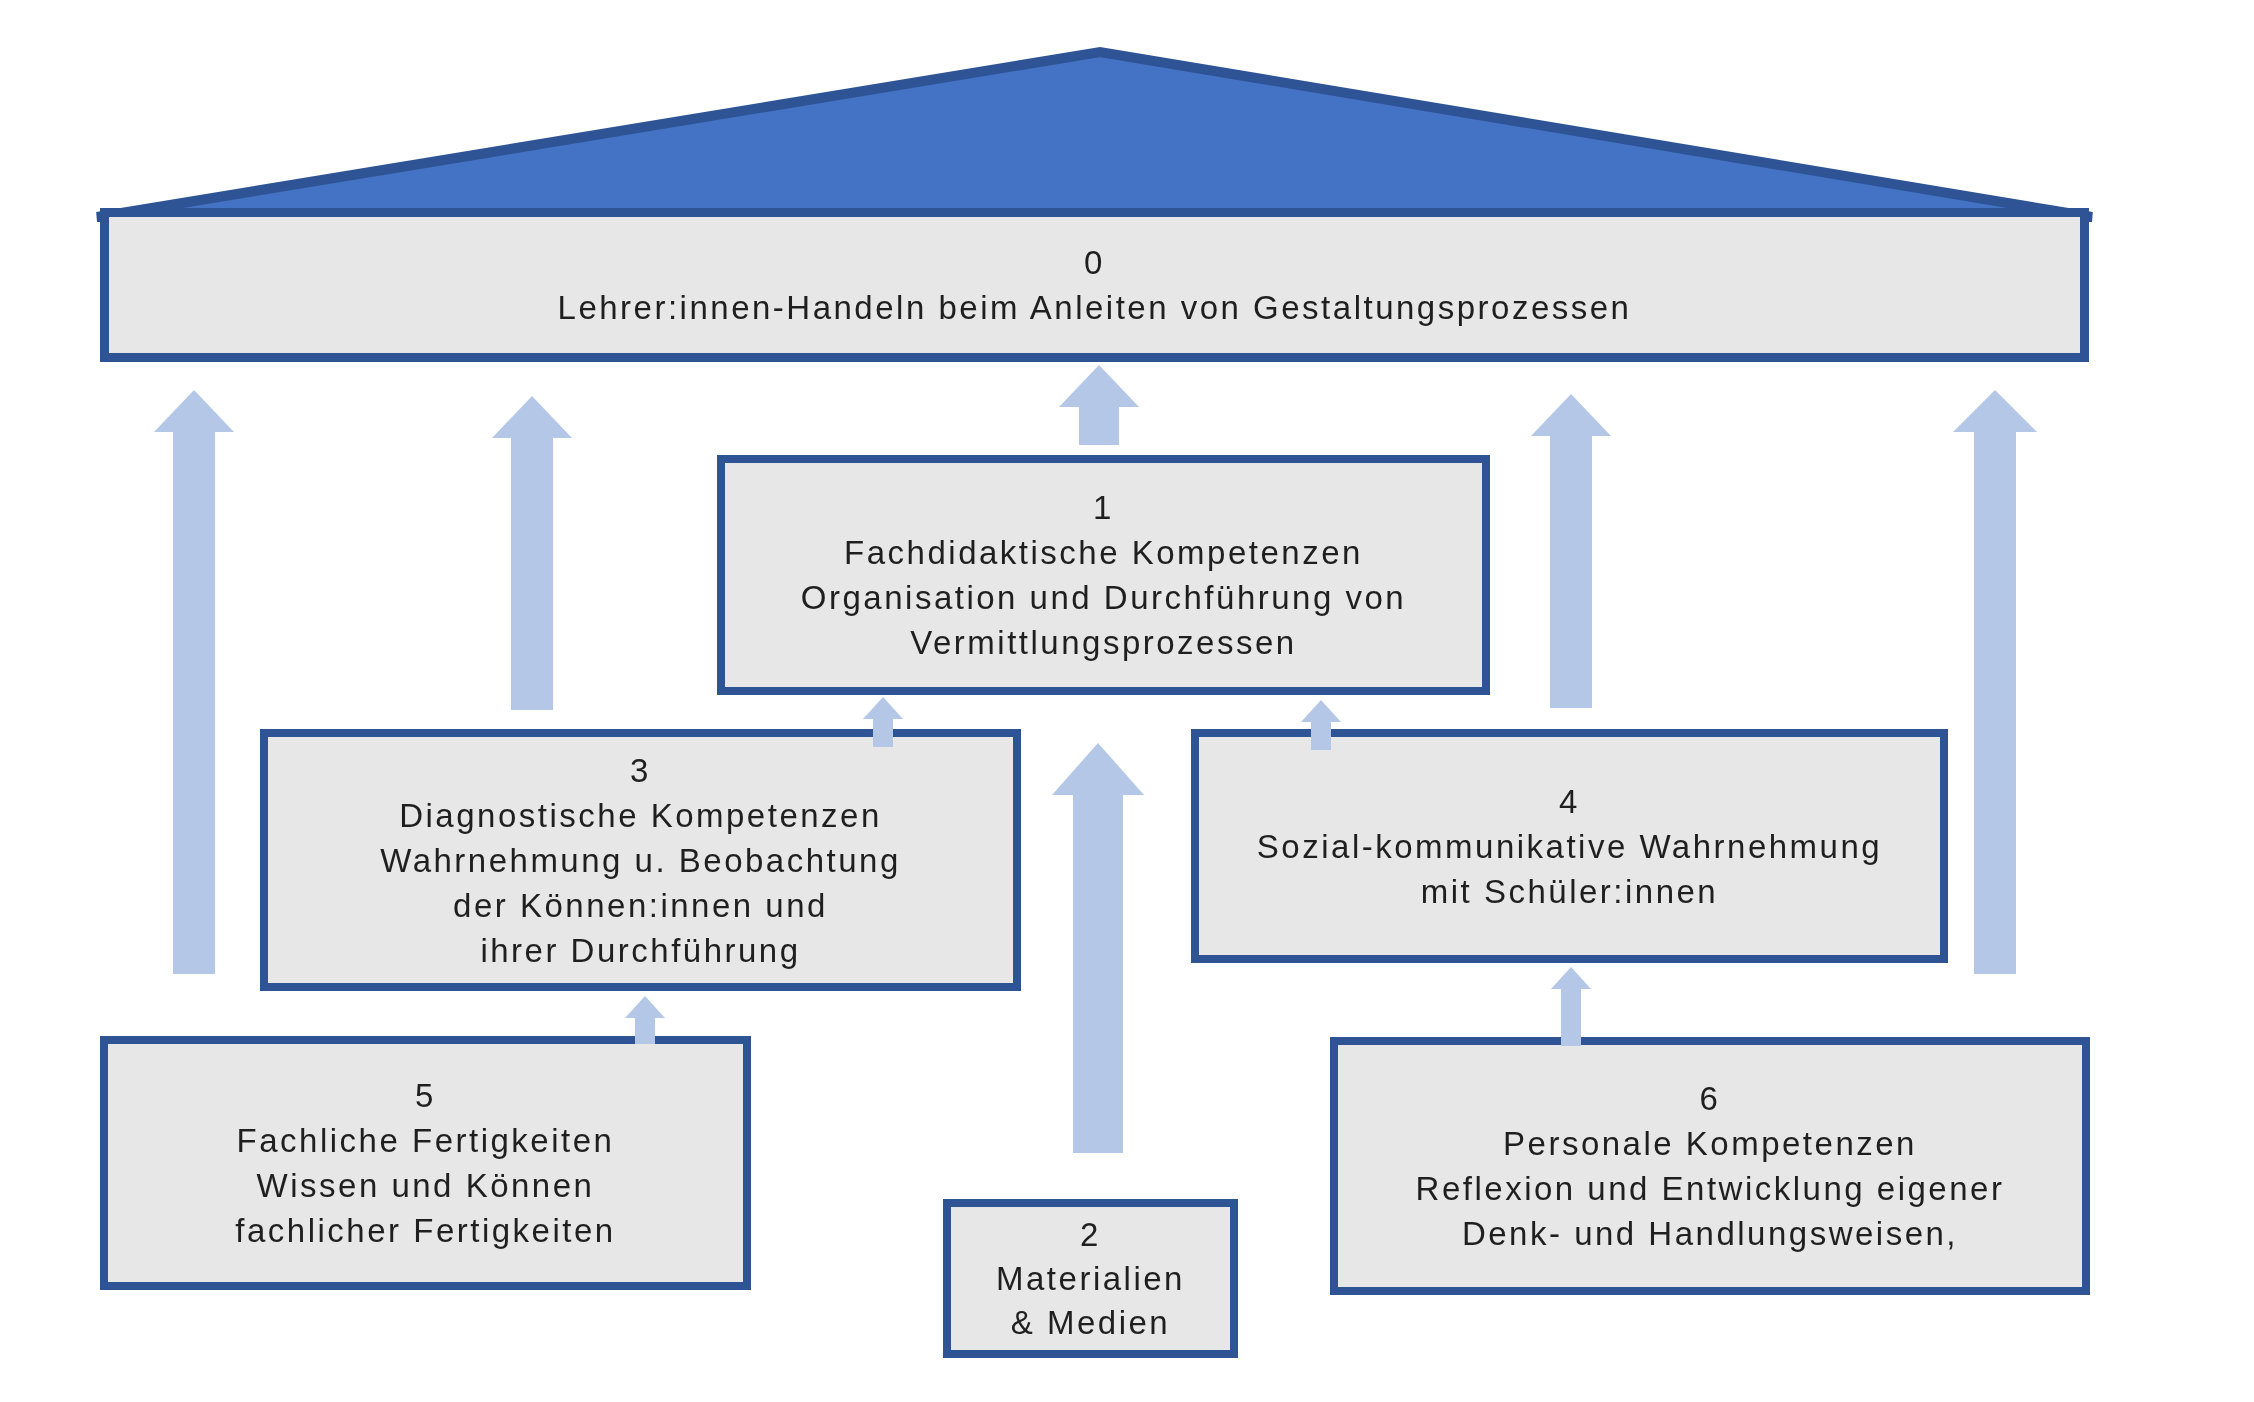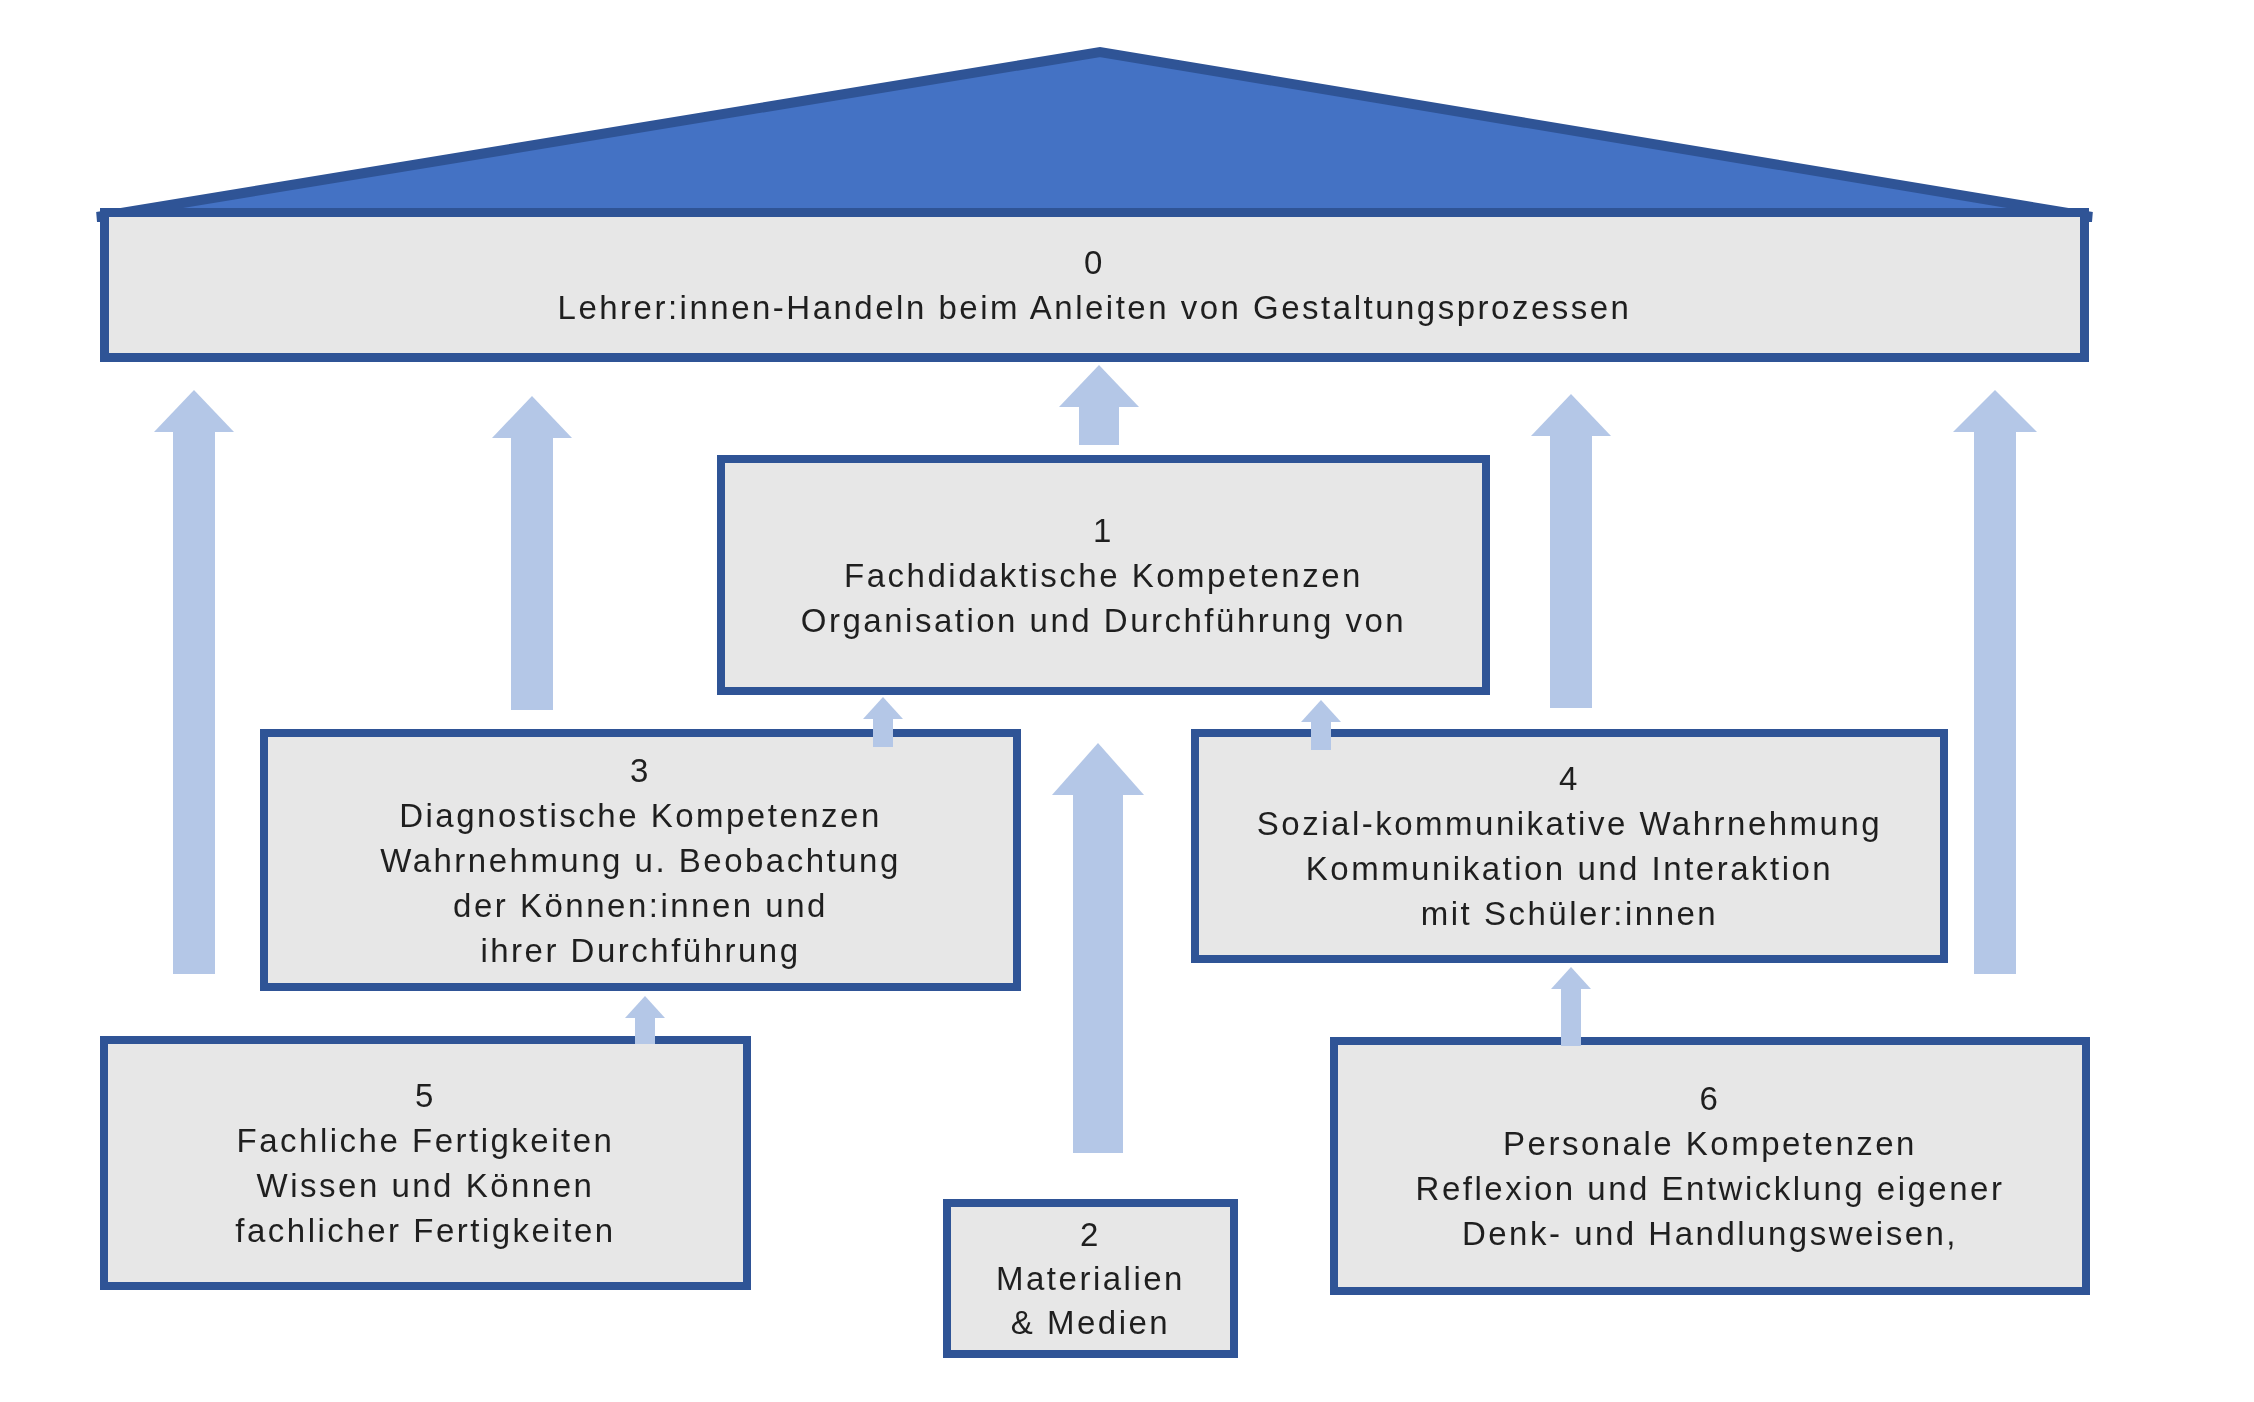--- a/index.html
+++ b/index.html
@@ -71,34 +71,34 @@
 
   <div class="box" id="box-0" style="left:100px; top:208px; width:1989px; height:154px;">
     <div class="num">0</div>
     <div class="line">Lehrer:innen-Handeln beim Anleiten von Gestaltungsprozessen</div>
   </div>
 
   <div class="box" id="box-1" style="left:717px; top:455px; width:773px; height:240px;">
     <div class="num">1</div>
     <div class="line">Fachdidaktische Kompetenzen</div>
     <div class="line">Organisation und Durchführung von</div>
+    <div class="line">Vermittlungsprozessen</div>
   </div>
 
   <div class="box" id="box-3" style="left:260px; top:729px; width:761px; height:262px;">
     <div class="num">3</div>
     <div class="line">Diagnostische Kompetenzen</div>
     <div class="line">Wahrnehmung u. Beobachtung</div>
     <div class="line">der Können:innen und</div>
     <div class="line">ihrer Durchführung</div>
   </div>
 
   <div class="box" id="box-4" style="left:1191px; top:729px; width:757px; height:234px;">
     <div class="num">4</div>
     <div class="line">Sozial-kommunikative Wahrnehmung</div>
-    <div class="line">Kommunikation und Interaktion</div>
     <div class="line">mit Schüler:innen</div>
   </div>
 
   <div class="box" id="box-5" style="left:100px; top:1036px; width:651px; height:254px;">
     <div class="num">5</div>
     <div class="line">Fachliche Fertigkeiten</div>
     <div class="line">Wissen und Können</div>
     <div class="line">fachlicher Fertigkeiten</div>
   </div>
 

